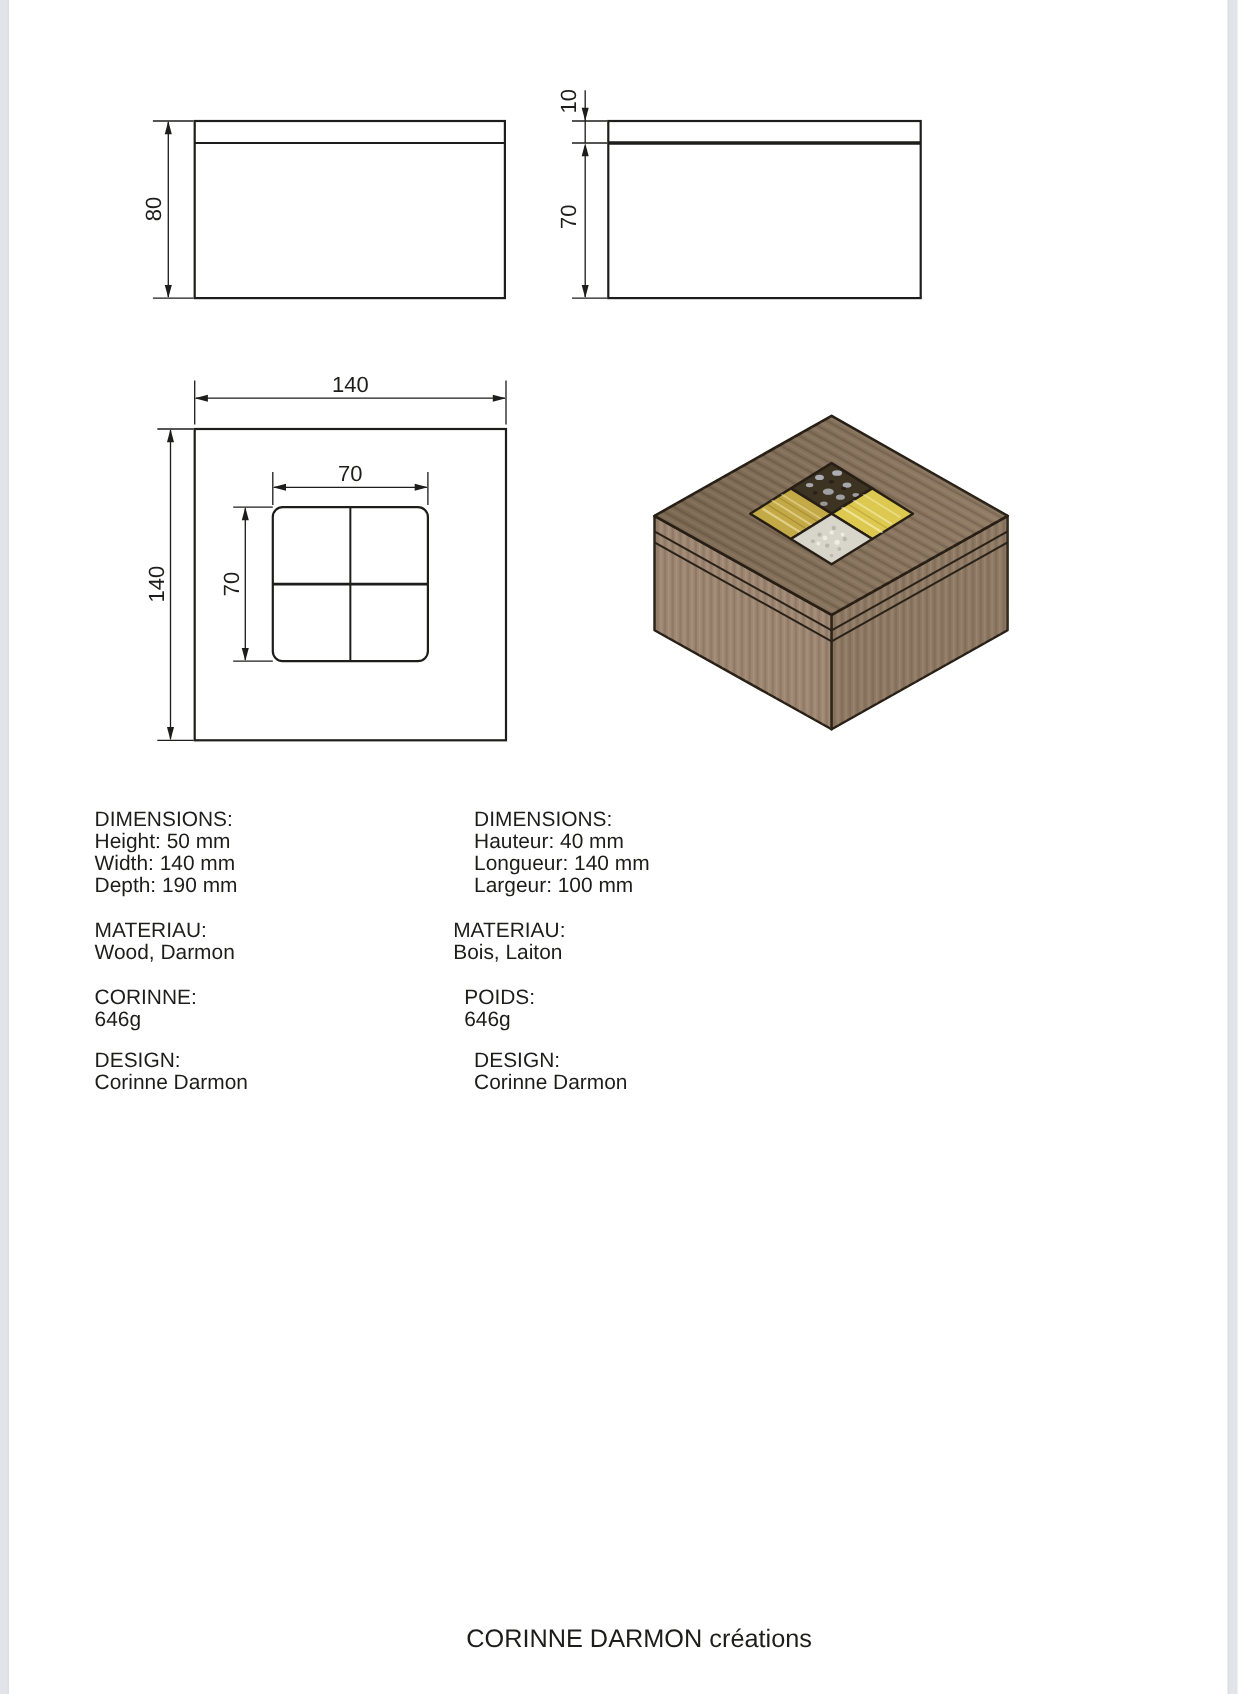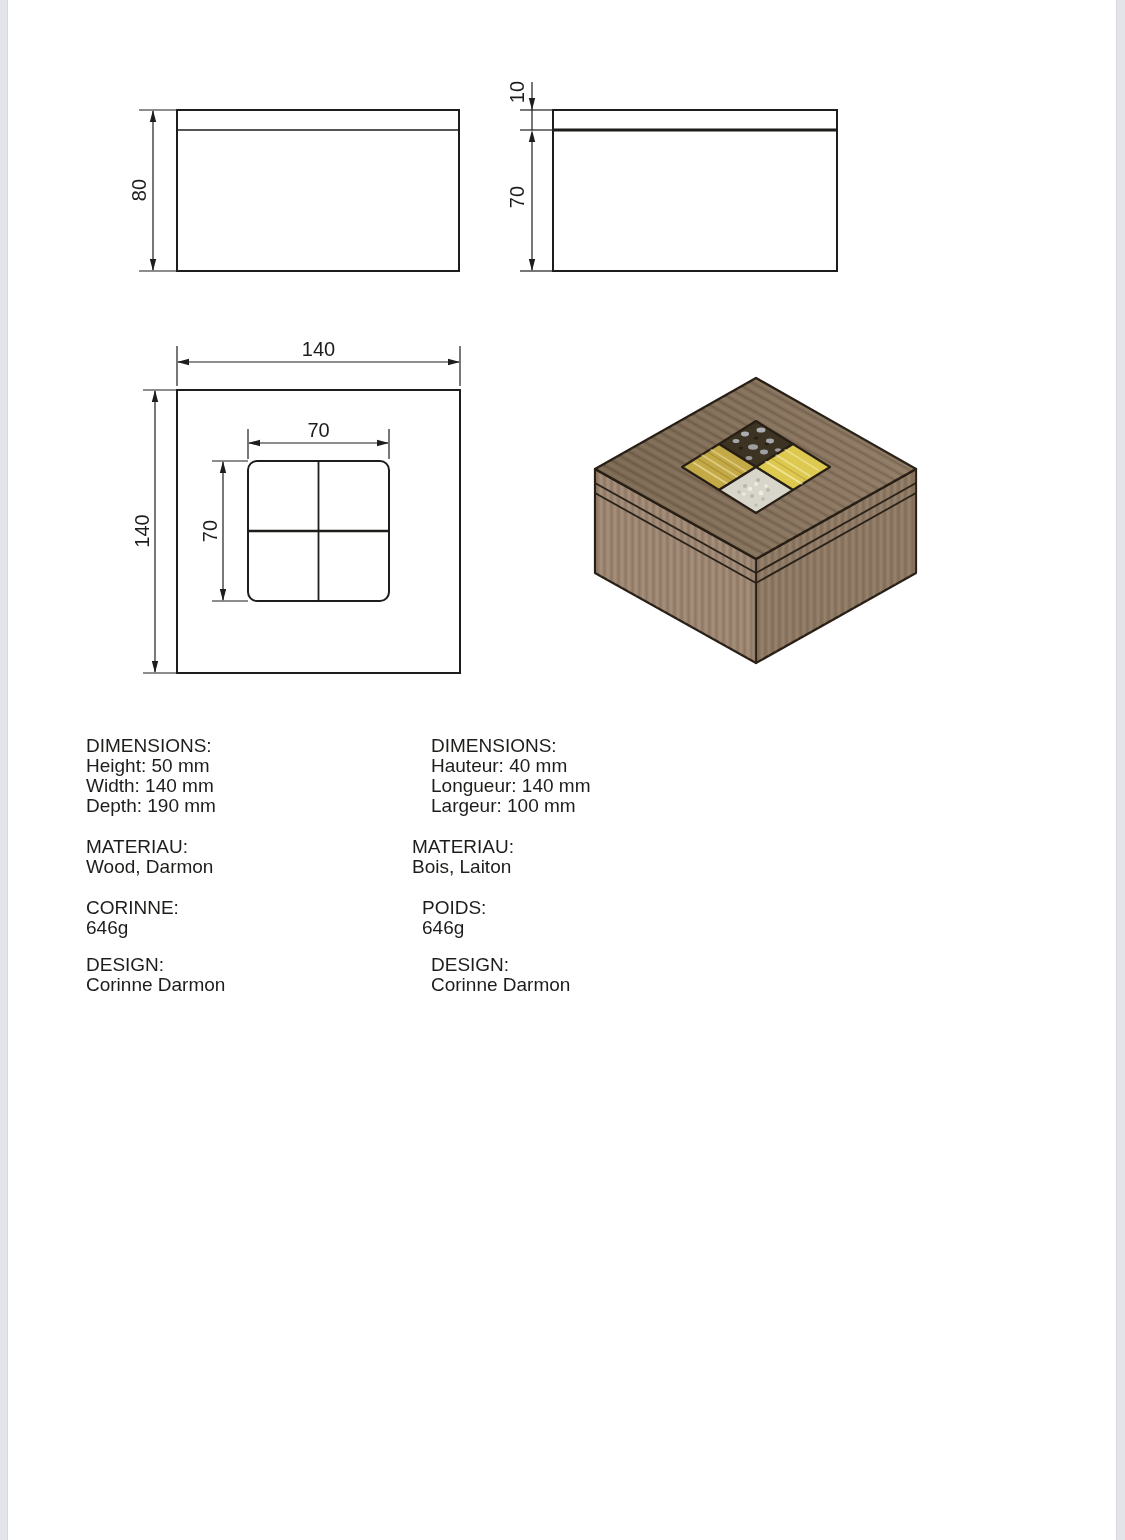--- a/index.html
+++ b/index.html
@@ -239,14 +239,15 @@
   </div>
   <div class="spec-block" style="left:414px; top:898px">
     <div class="spec-line">POIDS:</div>
     <div class="spec-line">646g</div>
   </div>
   <div class="spec-block" style="left:423px; top:955px">
     <div class="spec-line">DESIGN:</div>
     <div class="spec-line">Corinne Darmon</div>
   </div>
 
+  <div class="footer">CORINNE DARMON créations</div>
 
 </div>
 
 </body></html>

